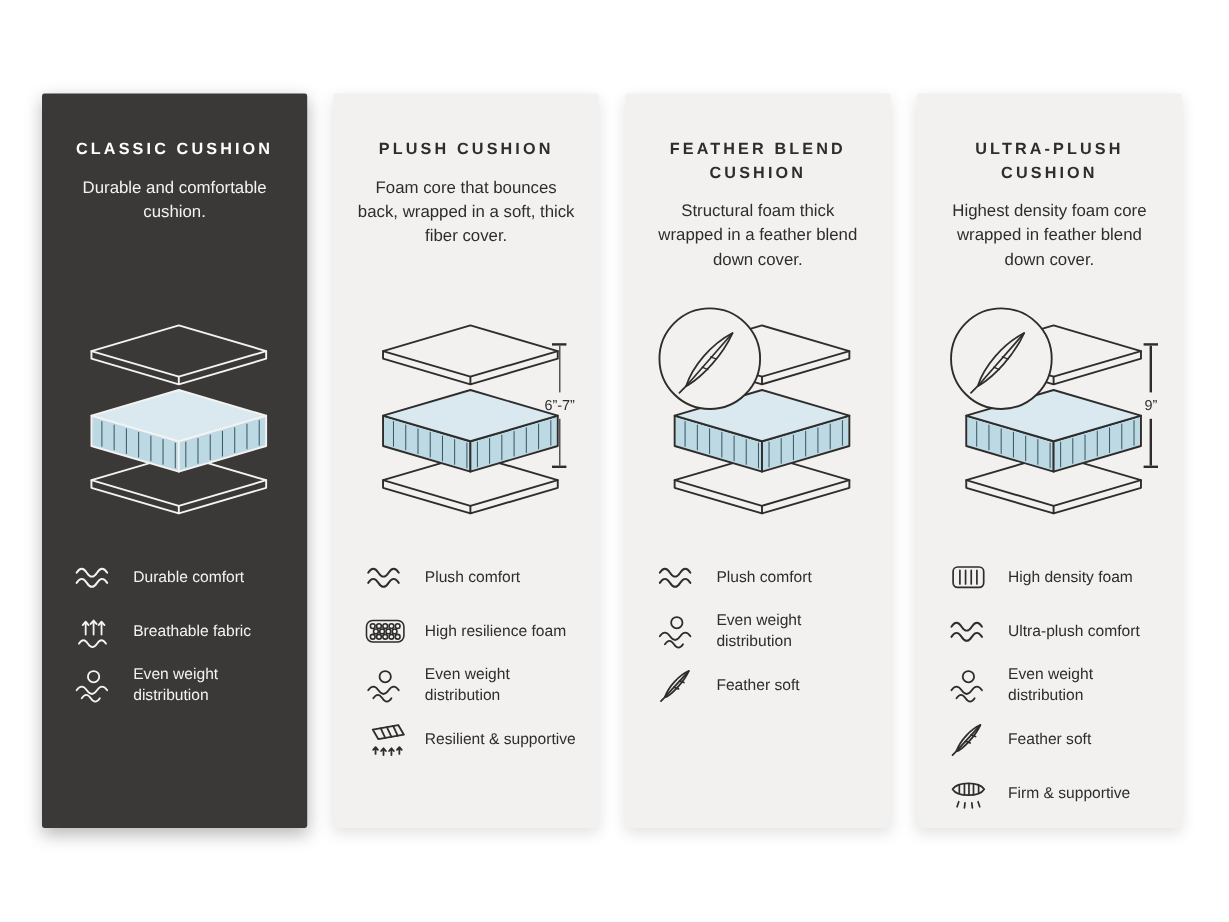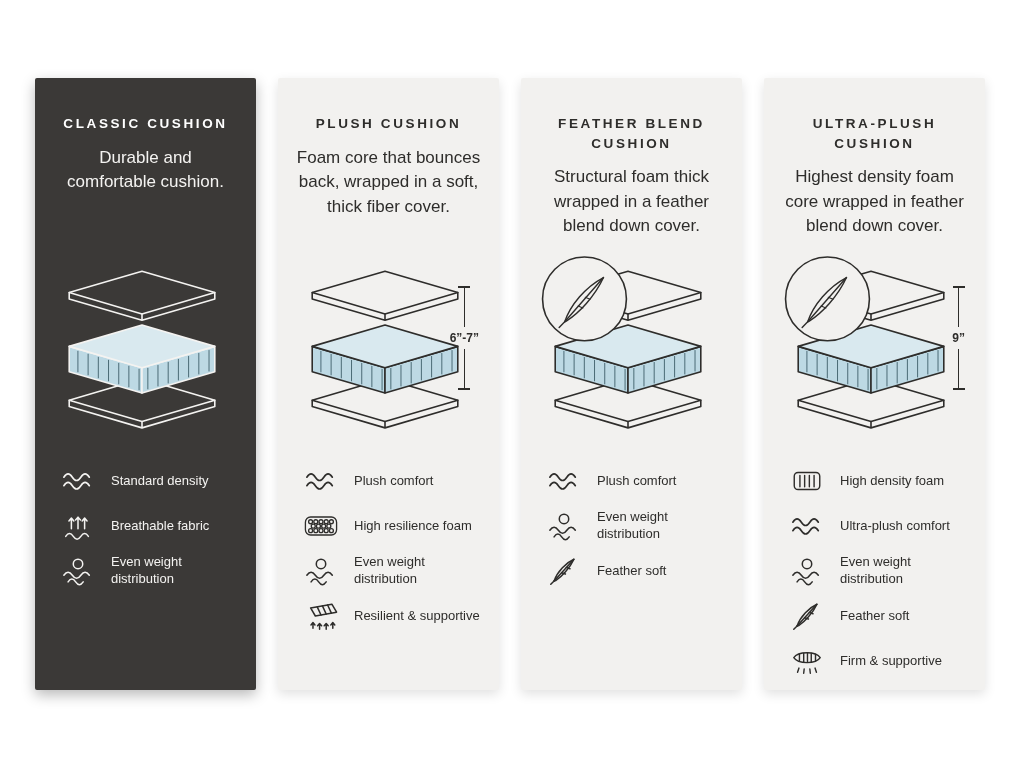--- a/index.html
+++ b/index.html
@@ -29,29 +29,29 @@
 
   .p-head { height:108px; flex:0 0 auto; }
   .p-title {
     text-align:center;
     font-size:13.5px; font-weight:700;
     letter-spacing:2.6px; line-height:1.45;
   }
   .panel.dark .p-title { color:#ffffff; }
   .p-desc {
     text-align:center;
-    font-size:17px; line-height:1.45;
+    font-size:14px; line-height:1.45;
     margin:12px auto 0;
     max-width:184px;
   }
 
   .illo {
     position:relative;
     height:240px; flex:0 0 auto;
-    display:flex; align-items:center; justify-content:flex-start;font-weight:bold;
+    display:flex; align-items:center; justify-content:flex-end;
   }
   .cushion { width:182px; height:auto; color:var(--fg); overflow:visible; }
 
   .measure {
     position:absolute; right:4px; top:64px; bottom:72px;
     display:flex; flex-direction:column; align-items:center;
     color:var(--fg);
   }
   .m-cap  { width:12px; height:2px; background:currentColor; flex:0 0 auto; }
   .m-line { width:1.5px; flex:1; background:currentColor; }
@@ -176,21 +176,21 @@
     <div class="illo">
       <svg class="cushion" viewBox="0 -16 230 226">
         <use href="#cushion-stack"></use>
       </svg>
     </div>
     <div class="features">
       <div class="feat">
         <svg class="fi" viewBox="0 0 44 36">
             <use href="#i-waves"></use>
           </svg>
-        <span class="f-label">Standard density</span>
+        <span class="f-label">Durable comfort</span>
       </div>
       <div class="feat">
         <svg class="fi" viewBox="0 0 44 36">
             <use href="#i-breathable"></use>
           </svg>
         <span class="f-label">Breathable fabric</span>
       </div>
       <div class="feat">
         <svg class="fi" viewBox="0 0 44 36">
             <use href="#i-weight"></use>

